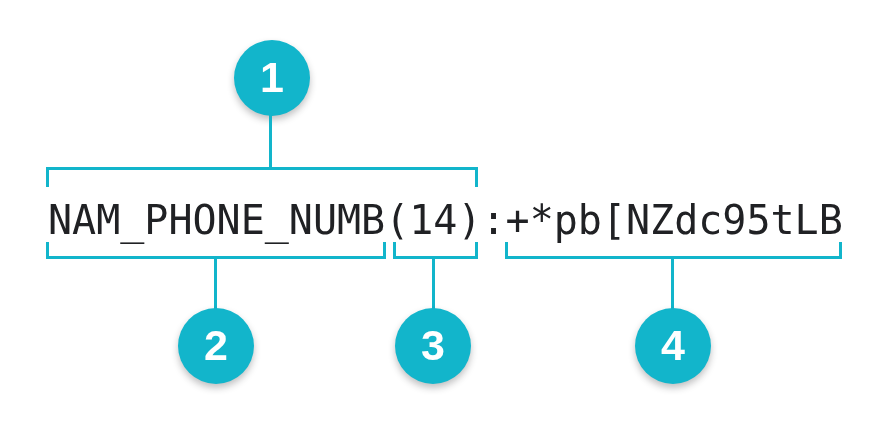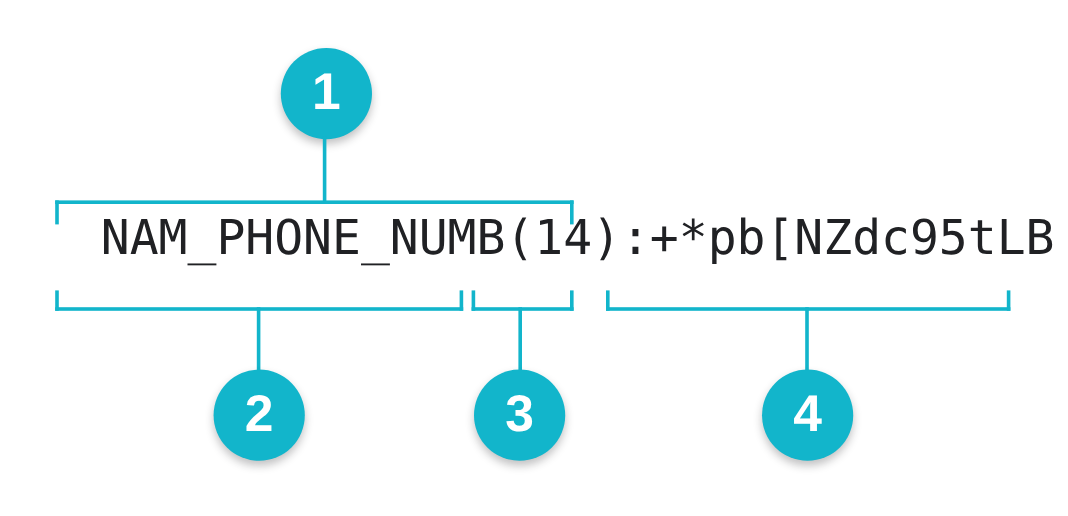--- a/index.html
+++ b/index.html
@@ -11,28 +11,27 @@
     position: relative;
     width: 890px;
     height: 430px;
     background: #ffffff;
     overflow: hidden;
   }
   
   .token-text {
     position: absolute;
     left: 48px;
-    top: 176px;
+    top: 197px;
     font-family: "DejaVu Sans Mono", "Liberation Mono", monospace;
     font-size: 40px;
     line-height: 46px;
     letter-spacing: 0;
     color: #202124;
     white-space: pre;
-    margin-left: 36px;
   }
   
   .bracket {
     position: absolute;
     box-sizing: border-box;
     border: 3px solid #12b5cb;
   }
   .bracket-top {
     left: 46px;
     top: 167px;

